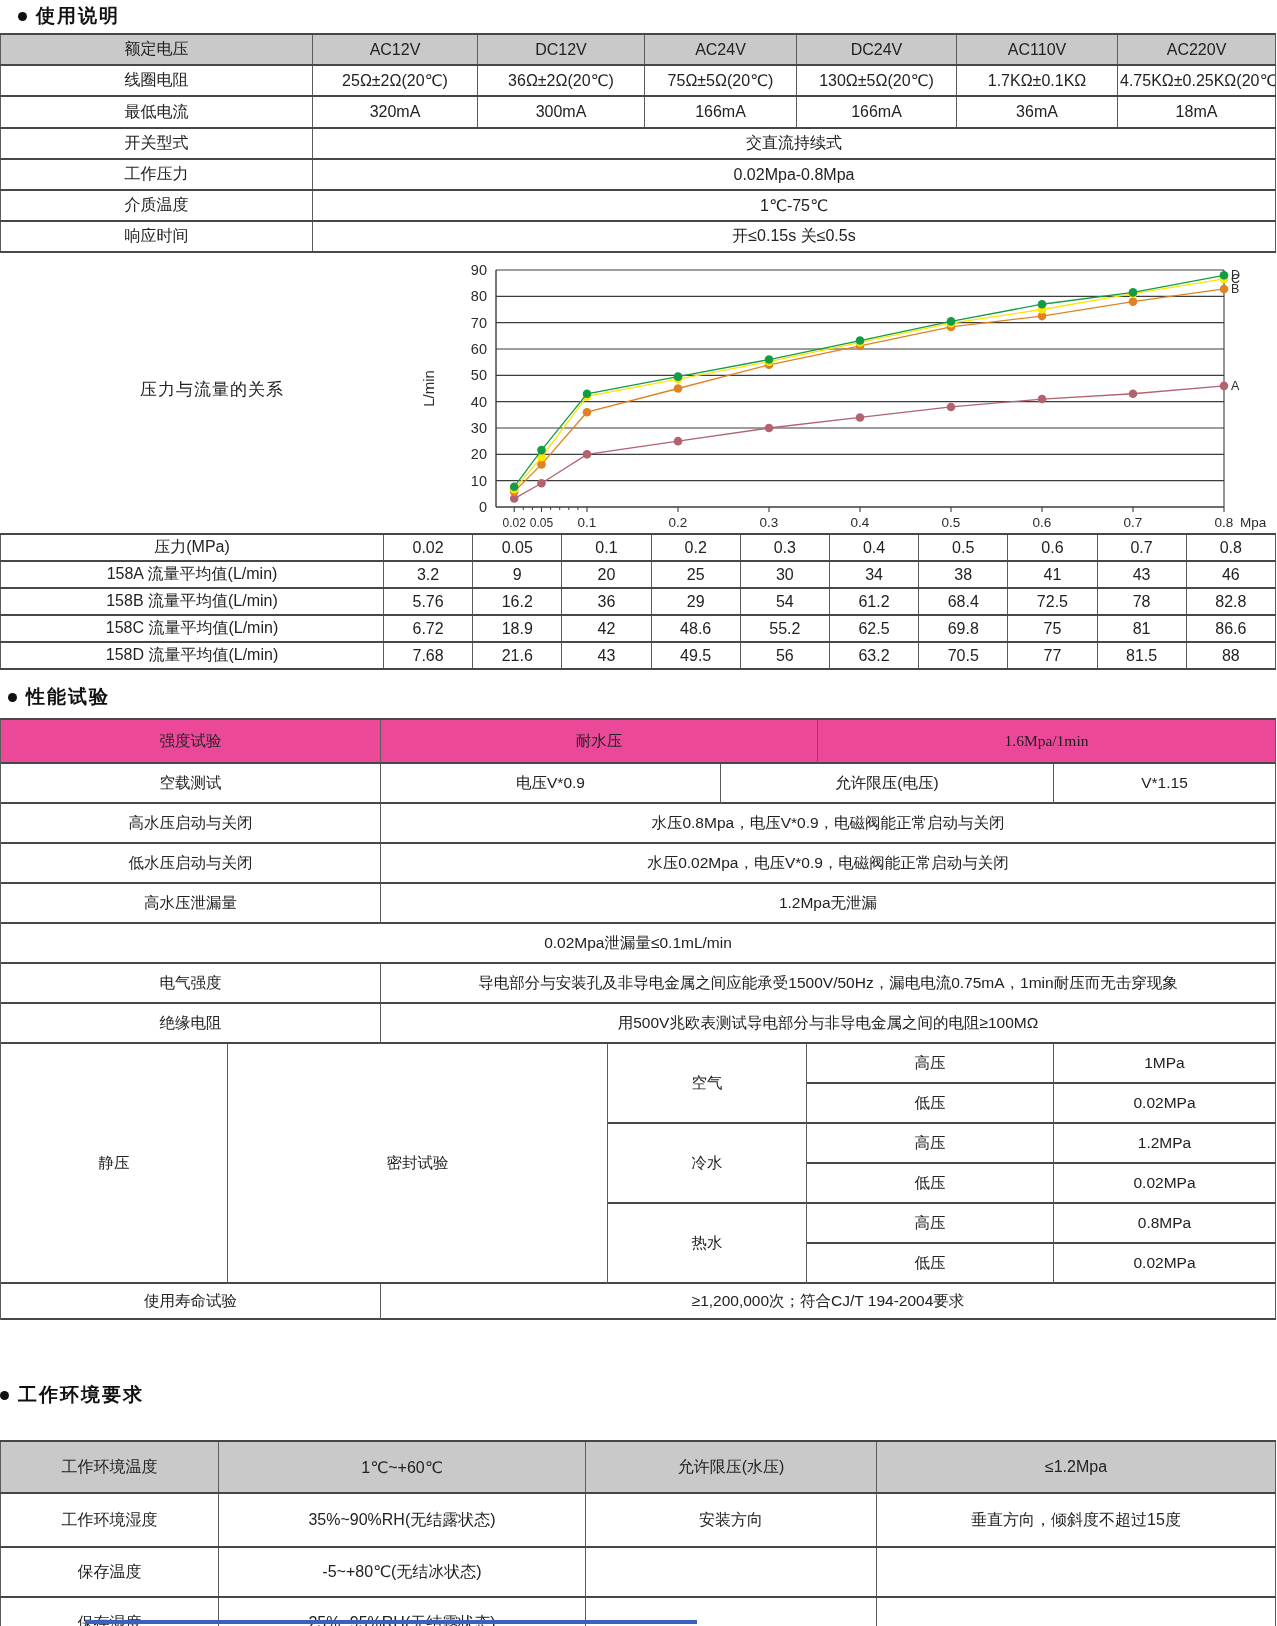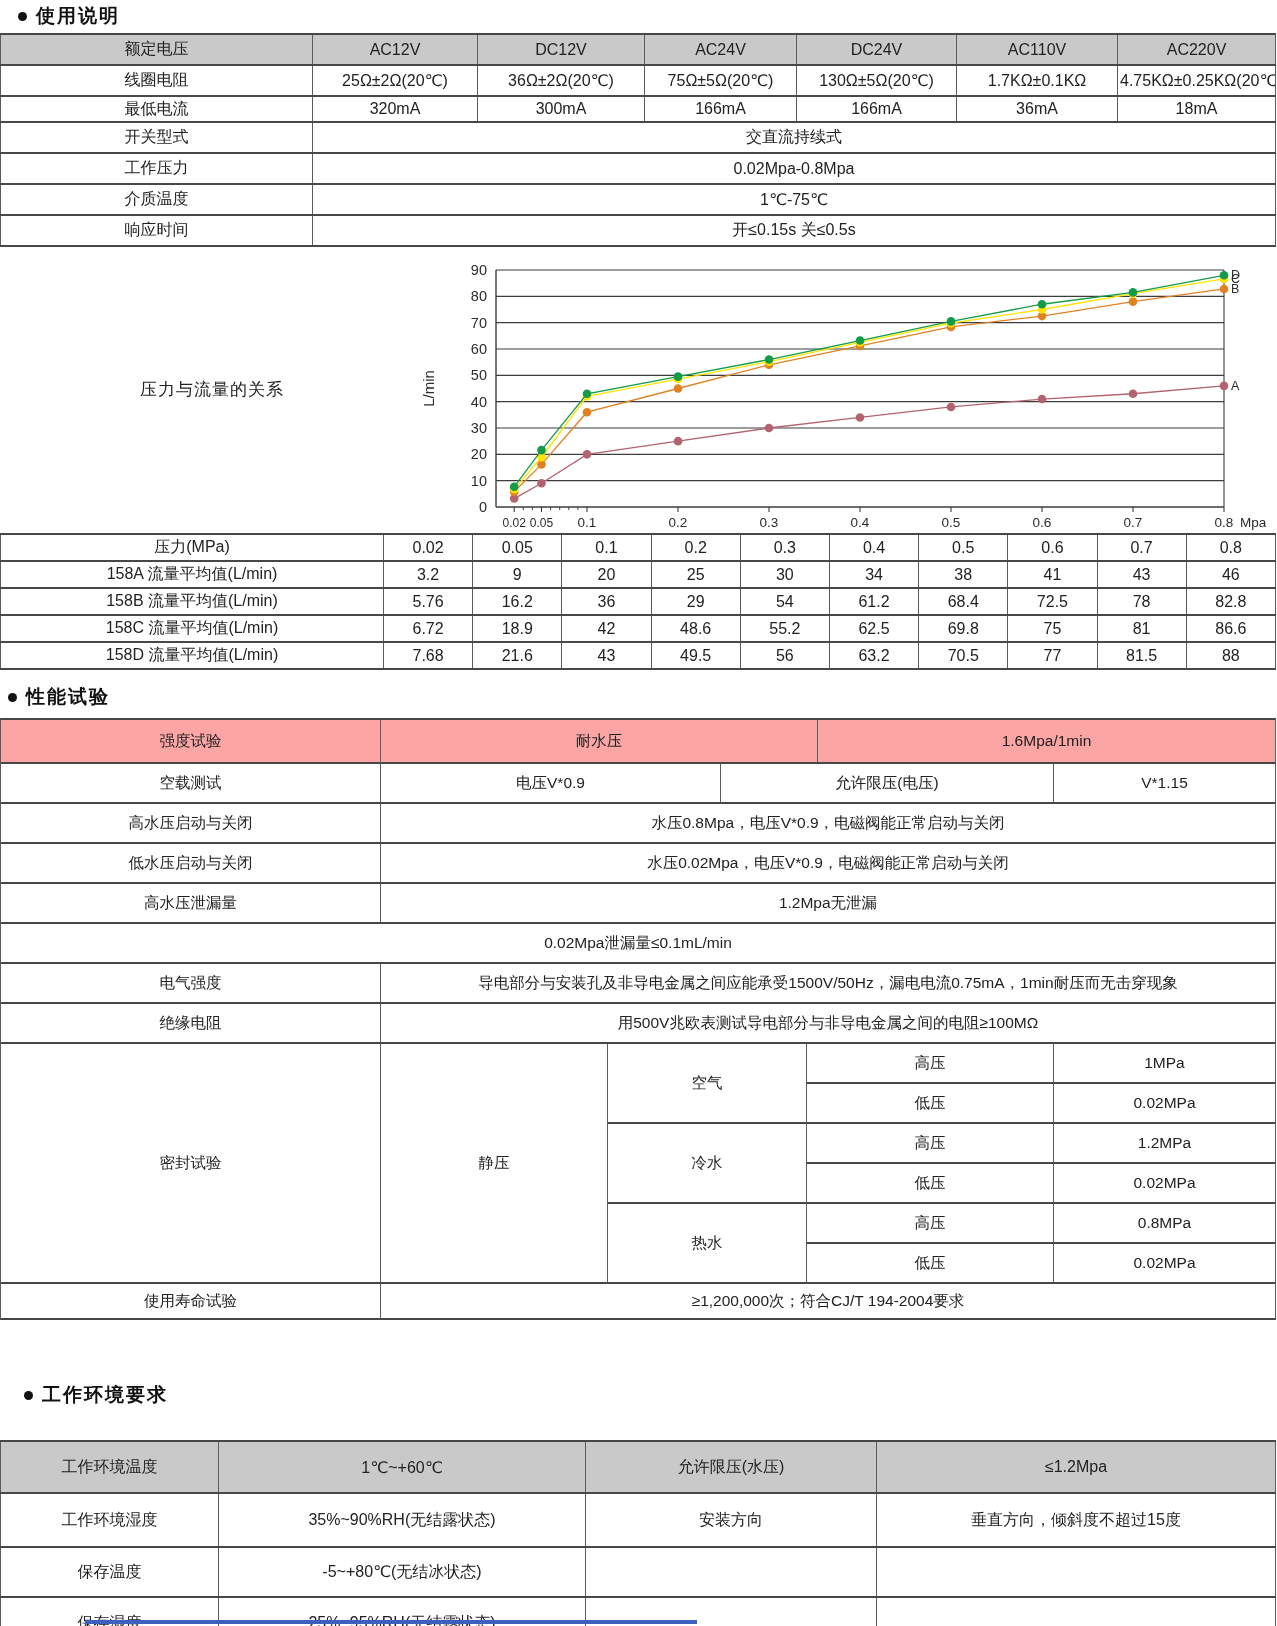--- a/index.html
+++ b/index.html
@@ -54,21 +54,21 @@
   .prow{display:flex;}
   .pcol{display:flex;flex-direction:column;}
   .pc{
     box-sizing:border-box;
     border-right:1px solid #5c5c5c;
     border-bottom:2px solid #474747;
     display:flex;align-items:center;justify-content:center;
     text-align:center;font-size:15.5px;color:#222;
     overflow:hidden;white-space:nowrap;
   }
-  .pc.gray{background:#fca5a5;}
+  .pc.gray{background:#ec4899;font-family:Liberation Serif, serif;}
   .blue-line{position:absolute;background:#3d5fbe;}
 </style>
 </head>
 <body>
 
 <div class="heading" style="left:18px;top:3px;">
   <span class="dot"></span>
   <span>使用说明</span>
 </div>
 
@@ -94,21 +94,21 @@
   </tr>
   <tr style="height:31px">
     <td>线圈电阻</td>
     <td>25Ω±2Ω(20℃)</td>
     <td>36Ω±2Ω(20℃)</td>
     <td>75Ω±5Ω(20℃)</td>
     <td>130Ω±5Ω(20℃)</td>
     <td>1.7KΩ±0.1KΩ</td>
     <td class="small">4.75KΩ±0.25KΩ(20℃)</td>
   </tr>
-  <tr style="height:26px">
+  <tr style="height:32px">
     <td>最低电流</td>
     <td>320mA</td>
     <td>300mA</td>
     <td>166mA</td>
     <td>166mA</td>
     <td>36mA</td>
     <td>18mA</td>
   </tr>
   <tr style="height:31px">
     <td>开关型式</td>
@@ -354,22 +354,22 @@
   <div class="prow" style="height:40px">
     <div class="pc" style="width:380px">电气强度</div>
     <div class="pc" style="flex:1">导电部分与安装孔及非导电金属之间应能承受1500V/50Hz，漏电电流0.75mA，1min耐压而无击穿现象</div>
   </div>
   <div class="prow" style="height:40px">
     <div class="pc" style="width:380px">绝缘电阻</div>
     <div class="pc" style="flex:1">用500V兆欧表测试导电部分与非导电金属之间的电阻≥100MΩ</div>
   </div>
 
   <div class="prow" style="height:240px">
+    <div class="pc" style="width:227px">静压</div>
     <div class="pc" style="width:380px">密封试验</div>
-    <div class="pc" style="width:227px">静压</div>
     <div class="pcol" style="flex:1">
 
       <div class="prow" style="height:80px">
         <div class="pc" style="width:199px">空气</div>
         <div class="pcol" style="flex:1">
           <div class="prow" style="height:40px">
             <div class="pc" style="width:247px">高压</div>
             <div class="pc" style="flex:1">1MPa</div>
           </div>
           <div class="prow" style="height:40px">
@@ -410,21 +410,21 @@
     </div>
   </div>
 
   <div class="prow" style="height:36px">
     <div class="pc" style="width:380px">使用寿命试验</div>
     <div class="pc" style="flex:1">≥1,200,000次；符合CJ/T 194-2004要求</div>
   </div>
 
 </div>
 
-<div class="heading" style="left:24px;top:1382px;">
+<div class="heading" style="left:0;top:1382px;">
   <span class="dot"></span>
   <span>工作环境要求</span>
 </div>
 
 <table class="t" style="top:1440px;">
   <colgroup>
     <col style="width:218px">
       <col style="width:367px">
       <col style="width:291px">
       <col>

